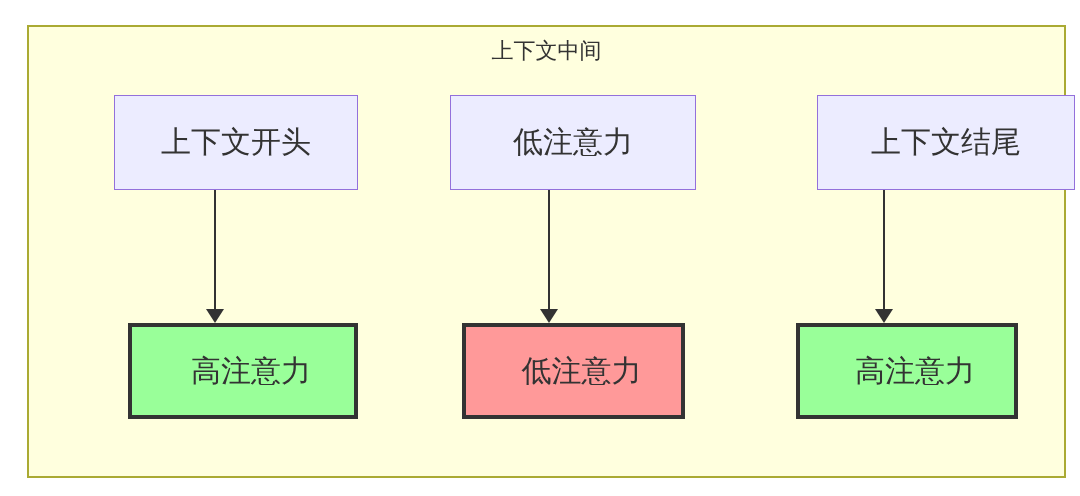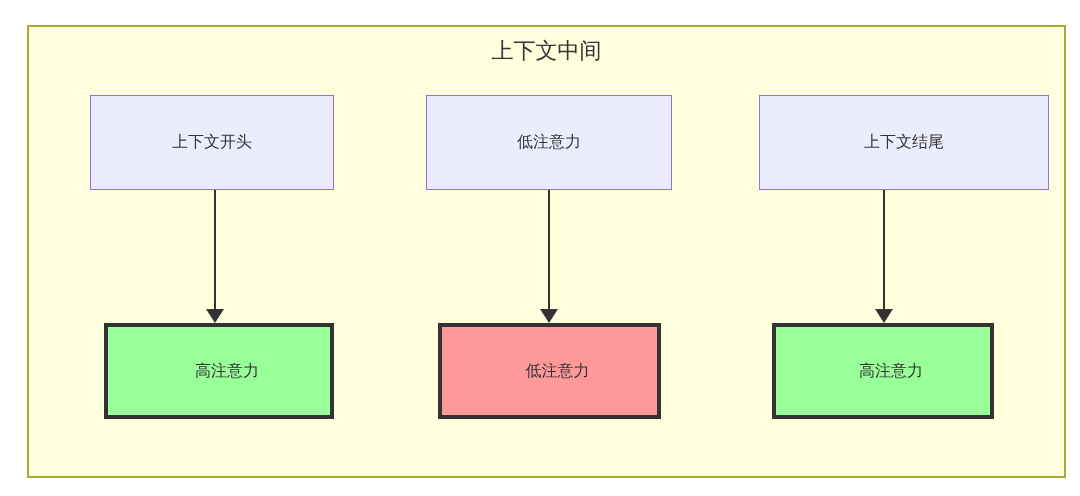--- a/index.html
+++ b/index.html
@@ -34,38 +34,39 @@
     text-align: center;
     font-size: 22px;
     color: var(--text, #333333);
   }
   .node {
     position: absolute;
     box-sizing: border-box;
     display: flex;
     align-items: center;
     justify-content: center;
-    font-size: 16px;
+    font-size: 30px;
     color: var(--text, #333333);
     text-align: center;
+    margin-left: 24px;
   }
   .top-node {
     background: var(--top_fill, #ececff);
     border: 1px solid var(--top_border, #9370db);
   }
   .bottom-node {
     border: 4px solid var(--dark_border, #333333);
     padding-left: 16px;
   }
   .bottom-node.high { background: var(--high_fill, #99ff99); }
   .bottom-node.low  { background: var(--low_fill,  #ff9999); }
 
   #node-top-start  { left: 61px;  top: 68px;  width: 244px; height: 95px; }
   #node-top-middle { left: 397px; top: 68px;  width: 246px; height: 95px; }
-  #node-top-end    { left: 730px; top: 68px;  width: 290px; height: 95px; text-align: right; }
+  #node-top-end    { left: 764px; top: 68px;  width: 258px; height: 95px; text-align: right; }
 
   #node-bottom-high1 { left: 75px;  top: 296px; width: 230px; height: 96px; }
   #node-bottom-low   { left: 409px; top: 296px; width: 223px; height: 96px; }
   #node-bottom-high2 { left: 743px; top: 296px; width: 222px; height: 96px; }
 
   .edges-layer {
     position: absolute;
     left: 0;
     top: 0;
     width: 100%;

